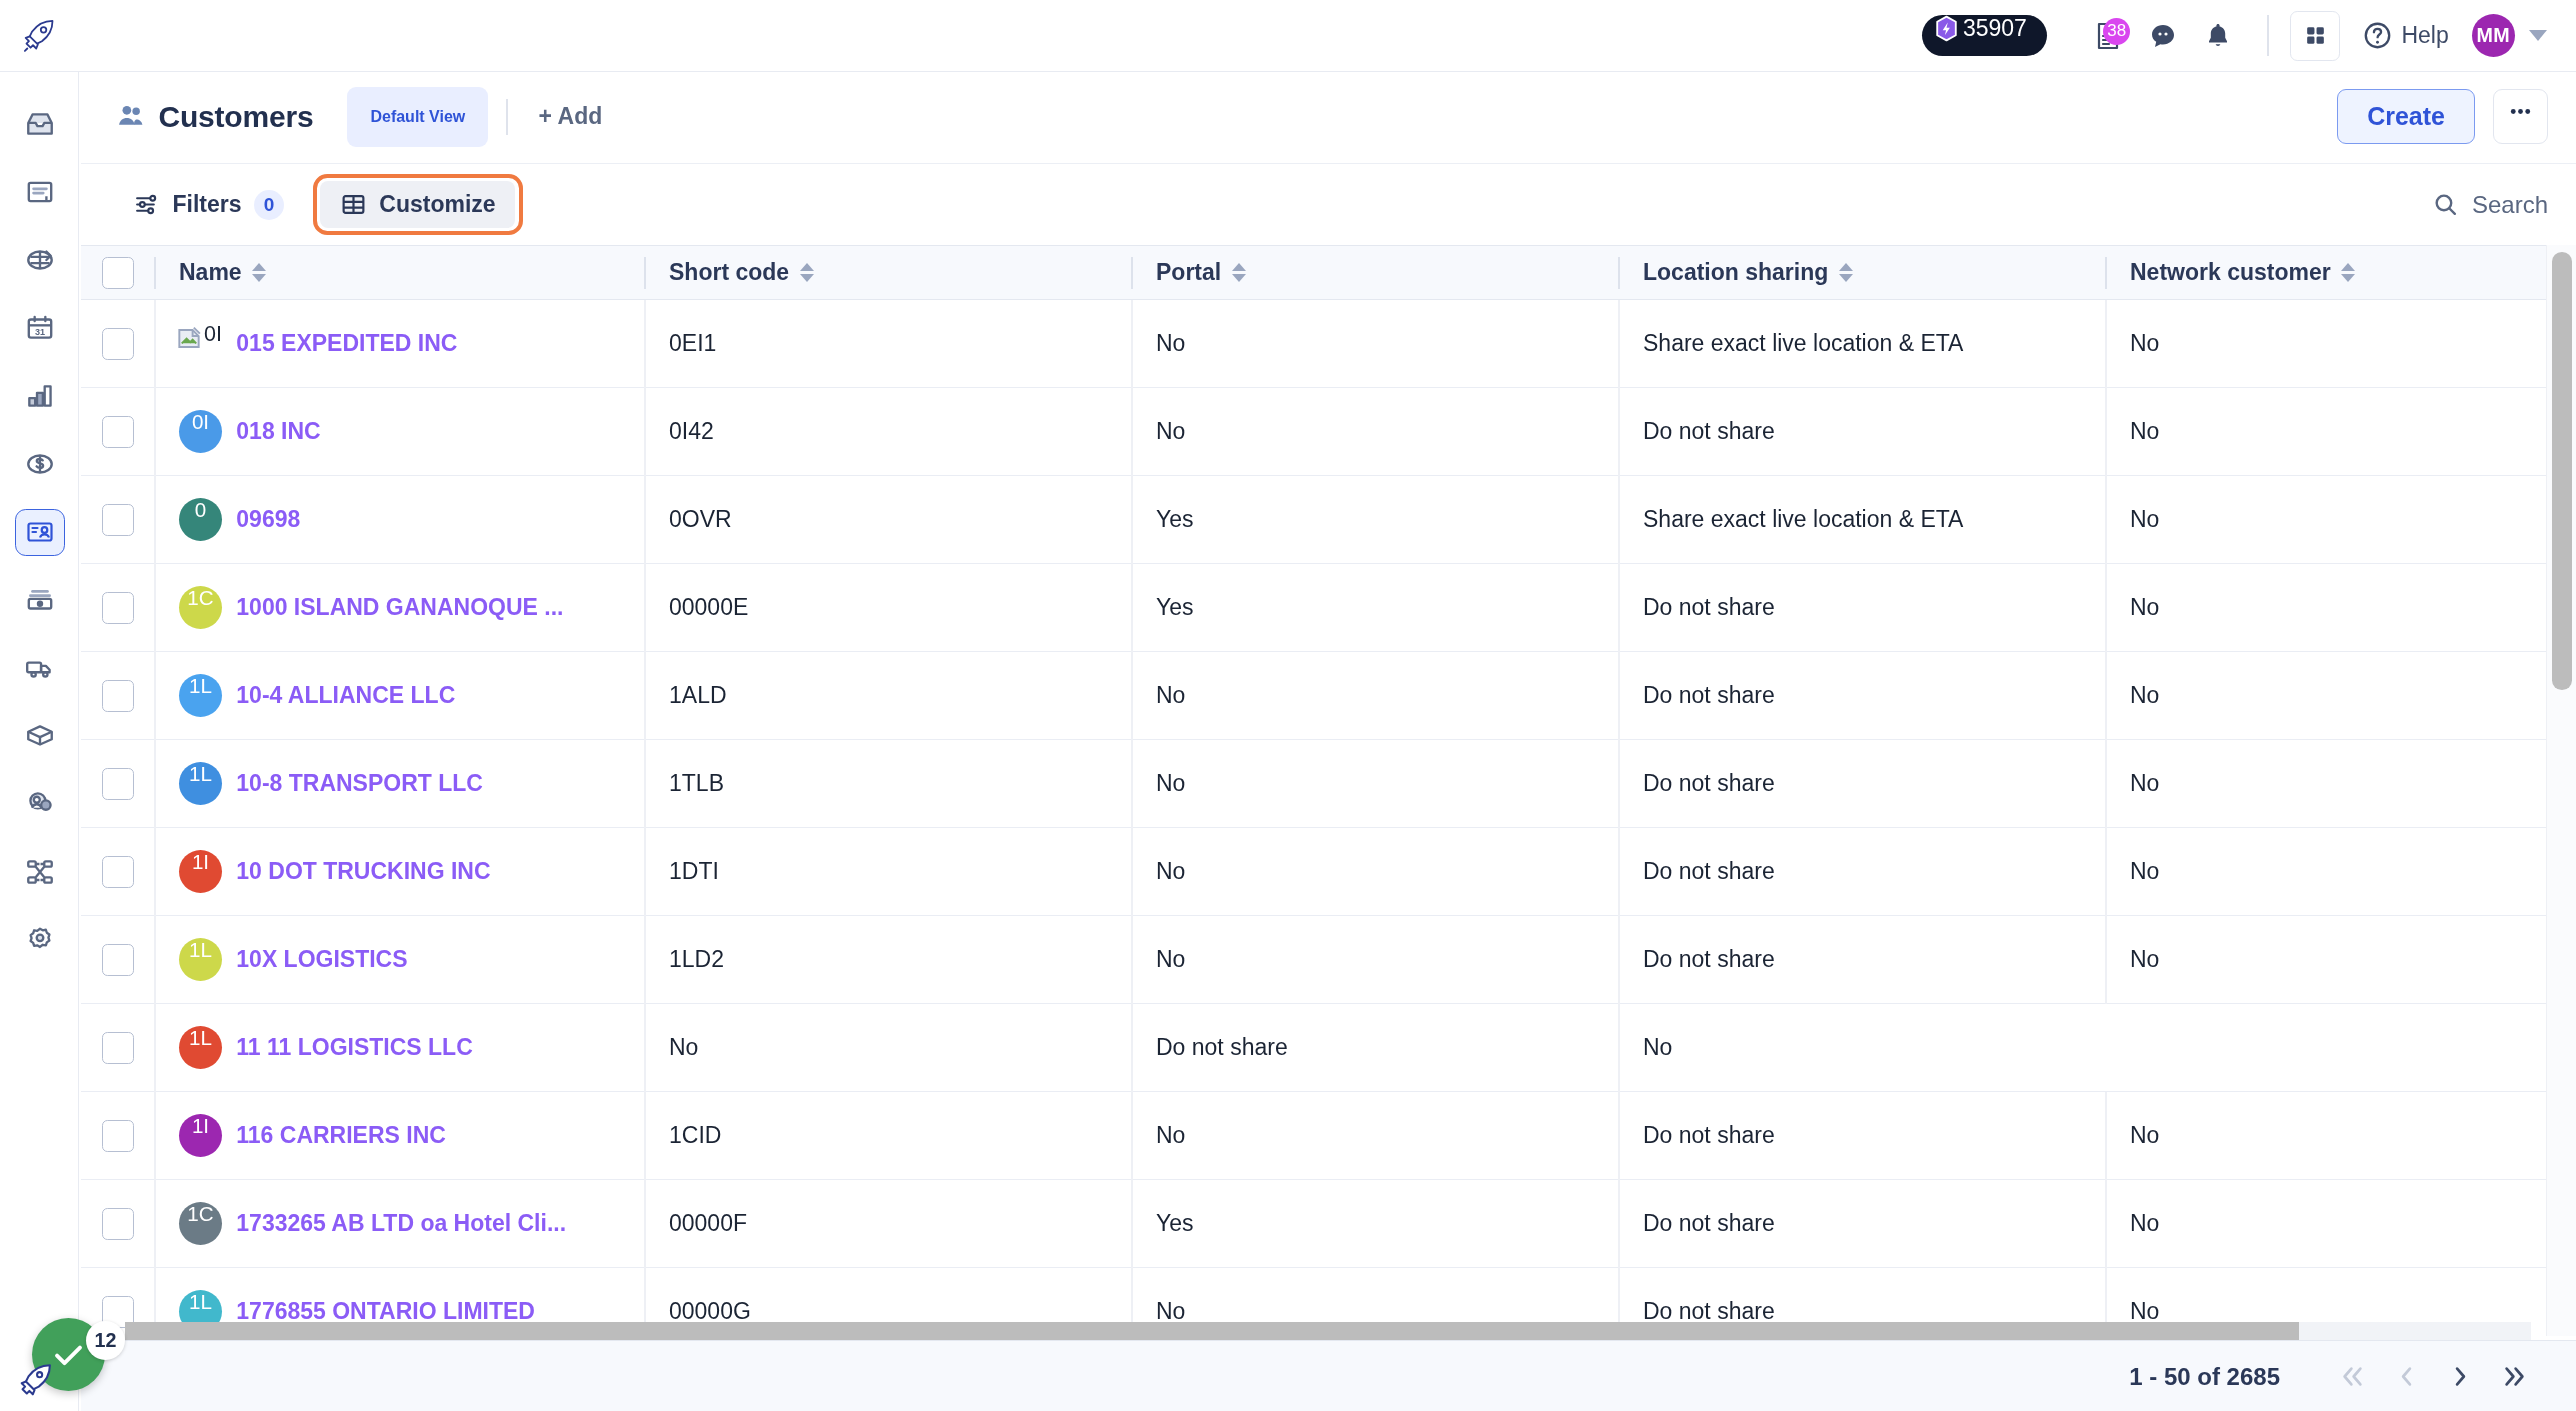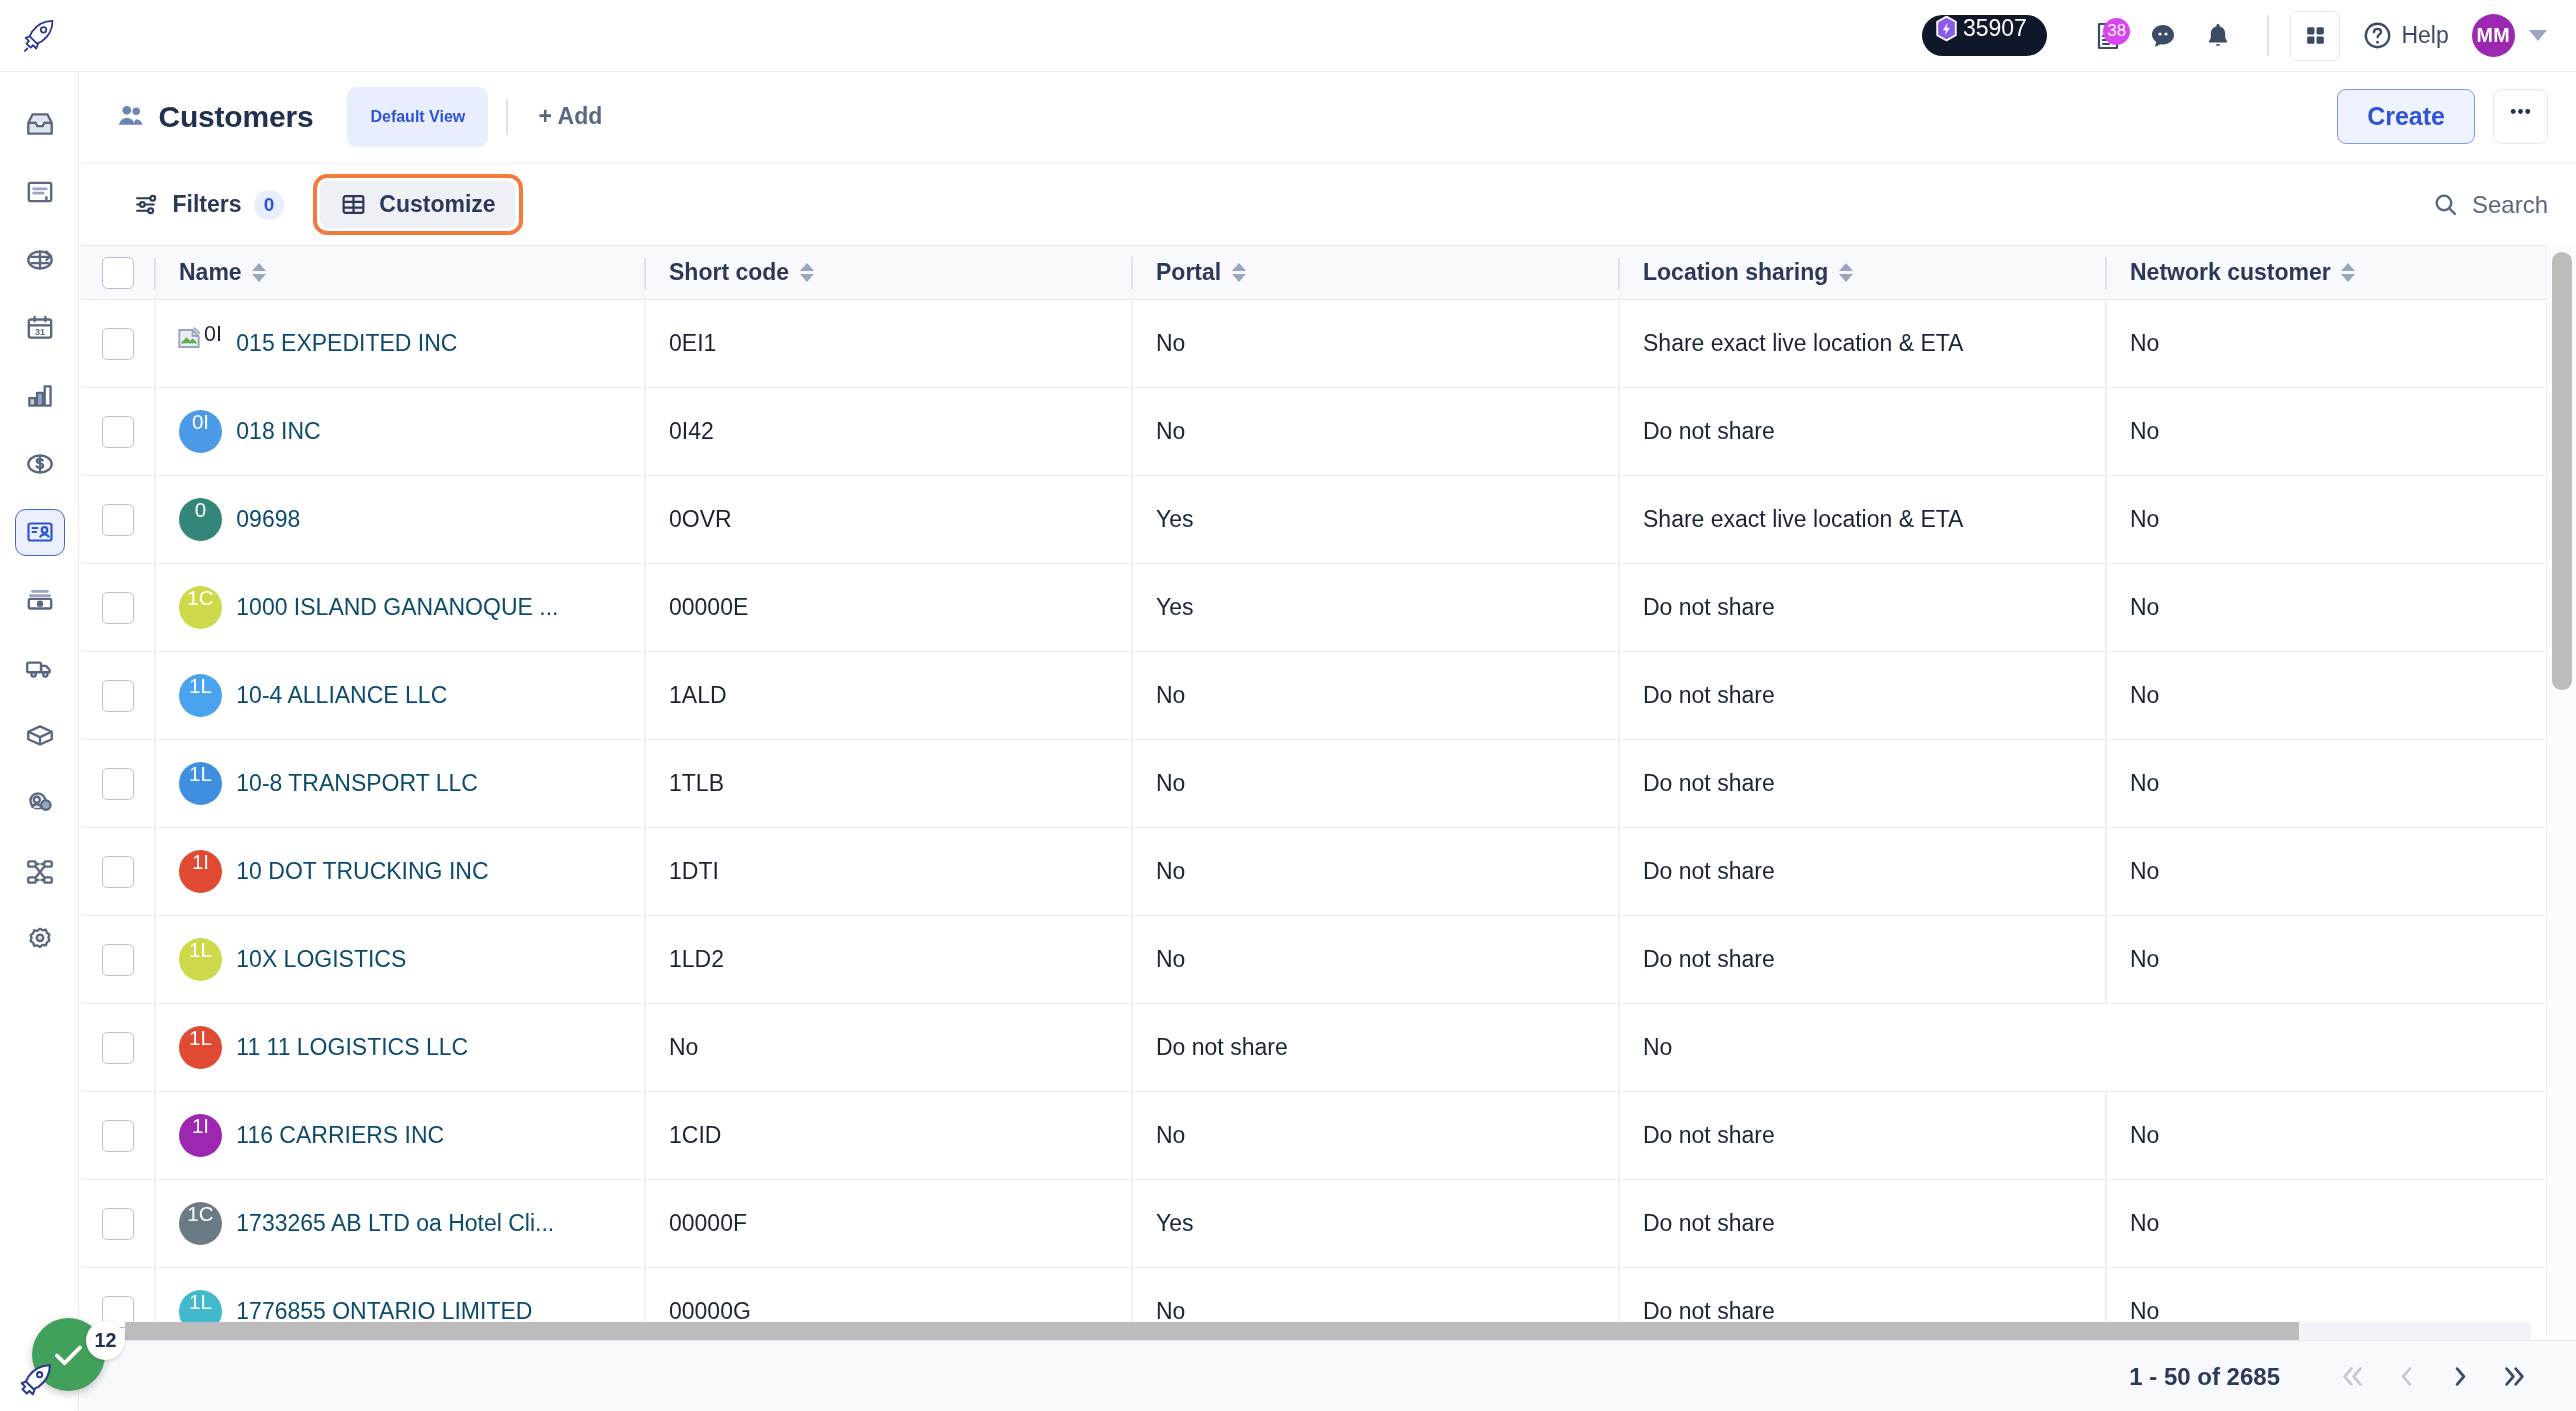--- a/index.html
+++ b/index.html
@@ -245,21 +245,21 @@
     flex: 0 0 43px;
   }
   .av.broken {
     background: transparent; color: #1b2434; border-radius: 0;
     font-size: 21.5px; position: relative; justify-content: flex-end;
   }
   .broken-img {
     position: absolute; left: -5.4px; top: 1.8px; width: 30px; height: 29px;
   }
   .cust-name {
-    color: #0c4a6e; font-weight: 400; font-size: 23px;
+    color: #8b5cf6; font-weight: 700; font-size: 23px;
     white-space: nowrap; overflow: hidden; text-overflow: ellipsis;
     max-width: 404px;
   }
 
   
   .hscroll {
     position: absolute; left: 125px; top: 1322px;
     width: 2406px; height: 18px; background: #f1f3f7;
   }
   .hscroll-thumb {

